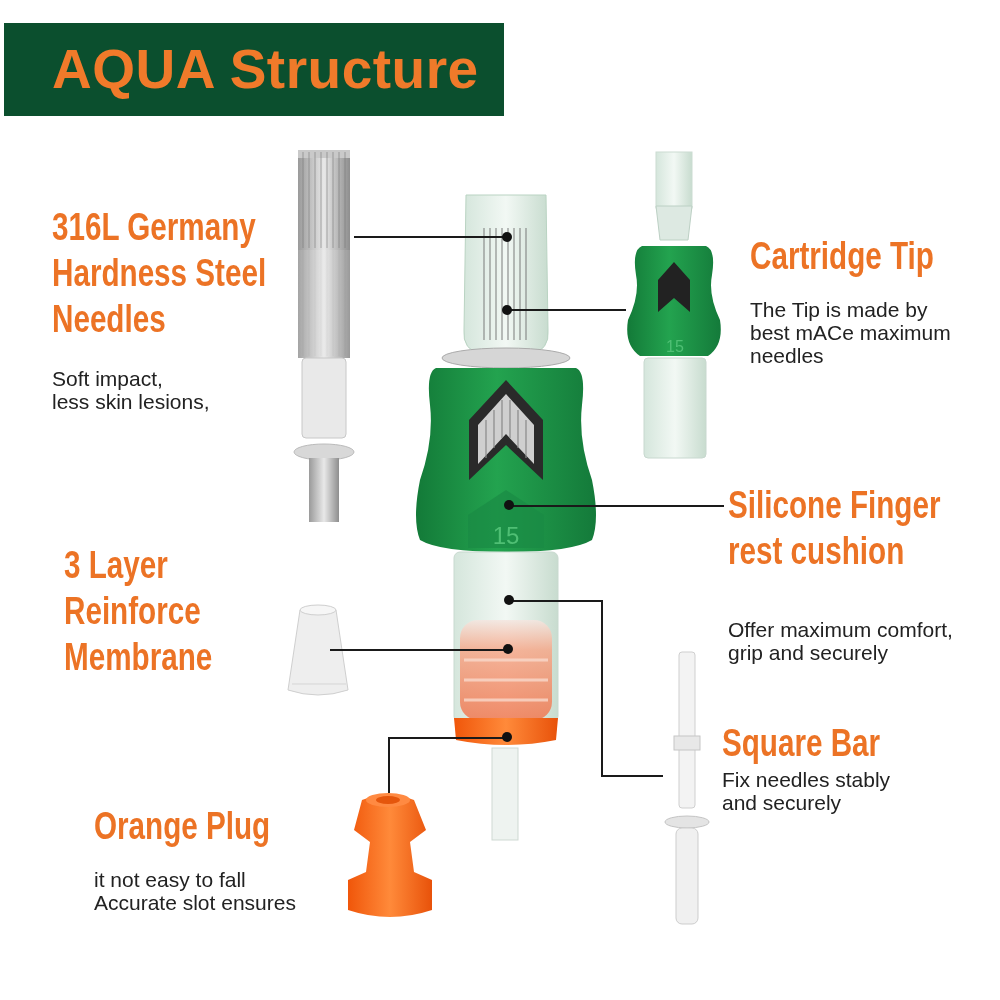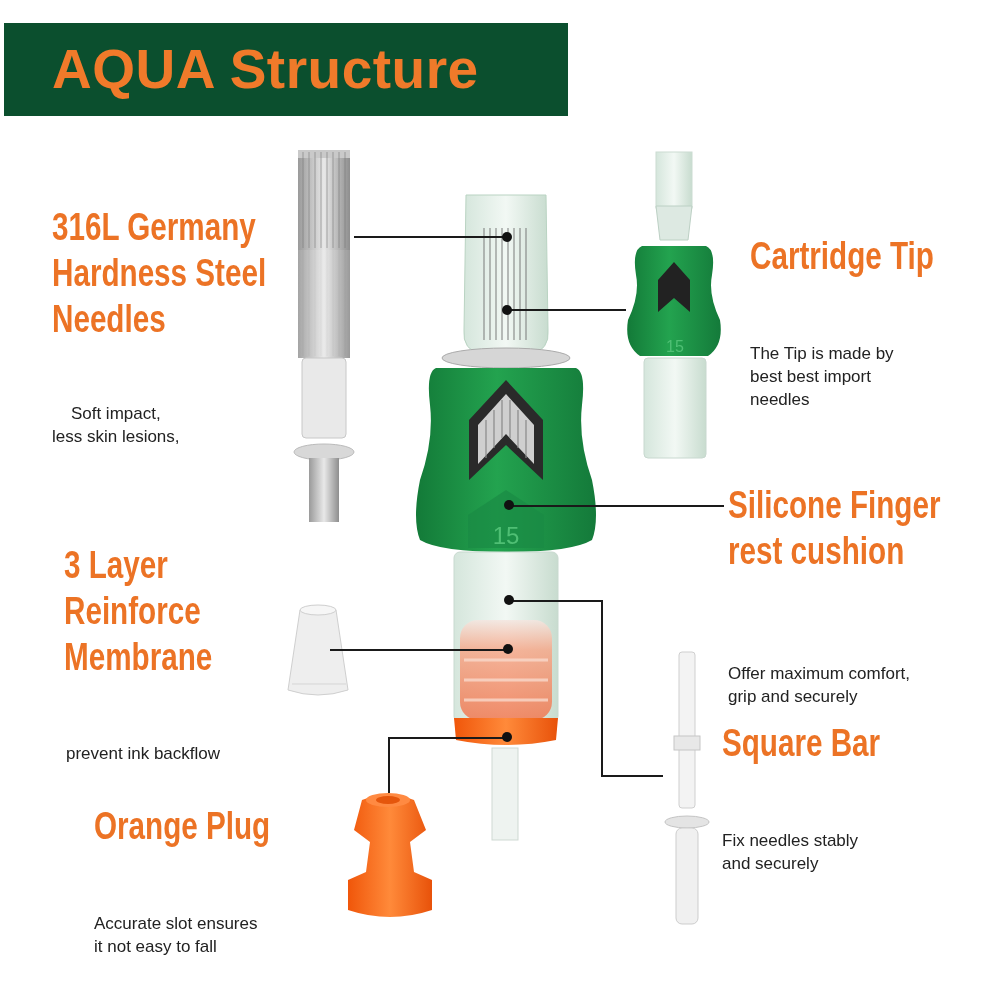--- a/index.html
+++ b/index.html
@@ -1,83 +1,82 @@
 <!DOCTYPE html>
 <html><head>
 <meta charset="utf-8">
 <style>
   html, body { margin:0; padding:0; background:#ffffff; }
   body { width:1000px; height:1000px; position:relative; overflow:hidden; font-family:"Liberation Sans", sans-serif; }
-  .banner { position:absolute; left:4px; top:23px; width:564px; height:93px; background:#0b4f2e; }
+  .banner { position:absolute; left:4px; top:23px; width:500px; height:93px; background:#0b4f2e; }
   .banner-title { position:absolute; left:48px; top:12px; font-family:"Liberation Sans", sans-serif; font-weight:bold; font-size:55px; letter-spacing:0.5px; color:#f07a2a; line-height:68px; white-space:nowrap; }
   .heading { position:absolute; font-family:"Liberation Sans Narrow","Liberation Sans", sans-serif; font-weight:bold; color:#ec7325; font-size:38px; line-height:46px; transform:scaleX(0.78); transform-origin:left top; white-space:nowrap; }
   .heading div { display:block; }
-  .desc { position:absolute; font-family:"Liberation Sans", sans-serif; font-size:17px; line-height:23px; color:#222222; white-space:nowrap;margin-top:44px; }
+  .desc { position:absolute; font-family:"Liberation Sans", sans-serif; font-size:21px; line-height:23px; color:#222222; white-space:nowrap; }
   .leader { position:absolute; background:#1a1a1a; }
   .dot { position:absolute; width:10px; height:10px; border-radius:50%; background:#111; }
   svg { position:absolute; overflow:visible; }
 </style>
 </head>
 <body>
 
 <div class="banner">
   <div class="banner-title">AQUA Structure</div>
 </div>
 
 <div class="heading" style="left:52px; top:204px;">
   <div>316L Germany</div>
   <div>Hardness Steel</div>
   <div>Needles</div>
 </div>
-<div class="desc" style="left:52px; top:358px;text-align:center;">
+<div class="desc" style="left:52px; top:367px;">
   <div>Soft impact,</div>
   <div>less skin lesions,</div>
 </div>
 
 <div class="heading" style="left:750px; top:233px;">
   <div>Cartridge Tip</div>
 </div>
 <div class="desc" style="left:750px; top:298px;">
   <div>The Tip is made by</div>
-  <div>best best import</div>
+  <div>best mACe maximum</div>
   <div>needles</div>
 </div>
 
 <div class="heading" style="left:728px; top:482px;">
   <div>Silicone Finger</div>
   <div>rest cushion</div>
 </div>
 <div class="desc" style="left:728px; top:618px;">
   <div>Offer maximum comfort,</div>
   <div>grip and securely</div>
 </div>
 
 <div class="heading" style="left:64px; top:542px;">
   <div>3 Layer</div>
   <div>Reinforce</div>
   <div>Membrane</div>
 </div>
 <div class="desc" style="left:66px; top:698px;">
-  <div>prevent ink backflow</div>
 </div>
 
 <div class="heading" style="left:722px; top:720px;">
   <div>Square Bar</div>
 </div>
-<div class="desc" style="left:722px; top:785px;">
+<div class="desc" style="left:722px; top:768px;">
   <div>Fix needles stably</div>
   <div>and securely</div>
 </div>
 
 <div class="heading" style="left:94px; top:803px;">
   <div>Orange Plug</div>
 </div>
 <div class="desc" style="left:94px; top:868px;">
+  <div>it not easy to fall</div>
   <div>Accurate slot ensures</div>
-  <div>it not easy to fall</div>
 </div>
 
 <svg width="1000" height="1000" style="left:0;top:0;">
   <defs>
     <linearGradient id="steel" x1="0" x2="1">
       <stop offset="0" stop-color="#9a9a9a"></stop>
         <stop offset="0.5" stop-color="#e8e8e8"></stop>
         <stop offset="1" stop-color="#8e8e8e"></stop>
     </linearGradient>
     <linearGradient id="clear" x1="0" x2="1">

